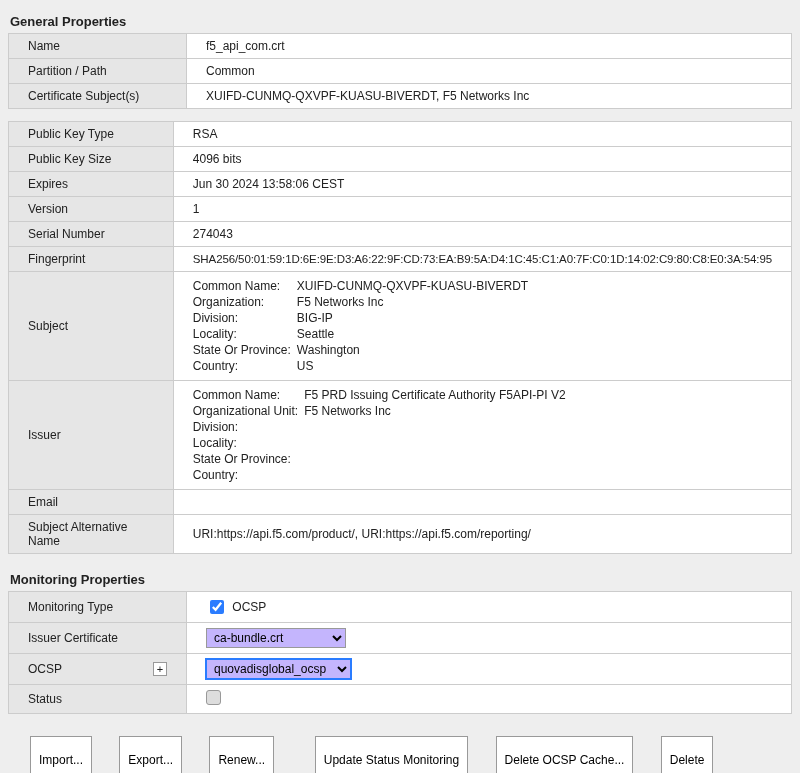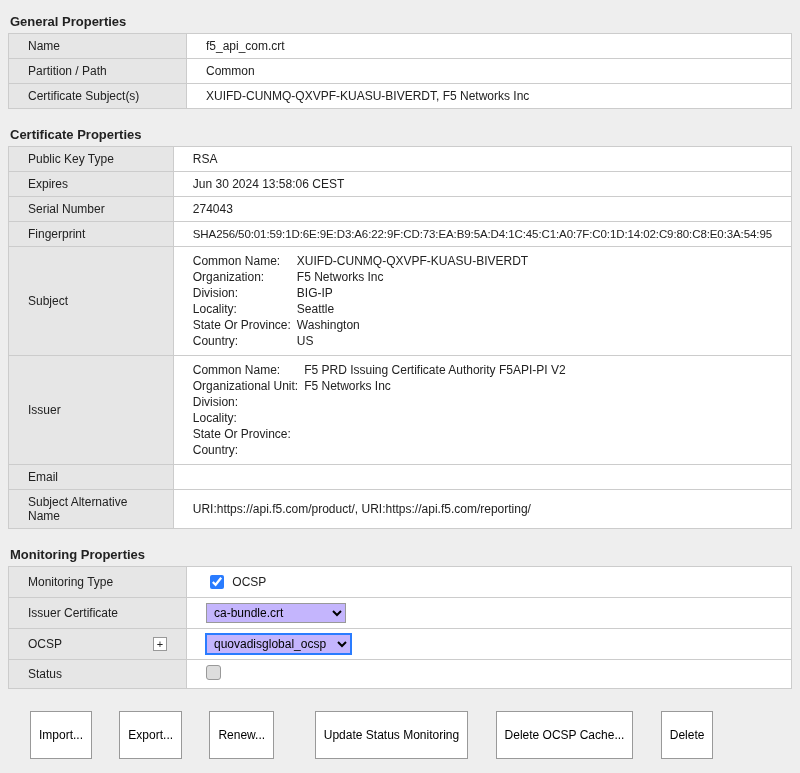--- a/index.html
+++ b/index.html
@@ -115,30 +115,37 @@
     </tr>
     <tr>
       <td class="label">Certificate Subject(s)</td>
       <td class="value">XUIFD-CUNMQ-QXVPF-KUASU-BIVERDT, F5 Networks Inc</td>
     </tr>
   </tbody>
     </table>
 </div>
 
 <div class="section">
-  <div class="section-title">Certificate Properties</div>
   <table class="prop">
     <tbody>
         <tr>
       <td class="label">Public Key Type</td>
       <td class="value">RSA</td>
     </tr>
     <tr>
+      <td class="label">Public Key Size</td>
+      <td class="value">4096 bits</td>
+    </tr>
+    <tr>
       <td class="label">Expires</td>
       <td class="value">Jun 30 2024 13:58:06 CEST</td>
+    </tr>
+    <tr>
+      <td class="label">Version</td>
+      <td class="value">1</td>
     </tr>
     <tr>
       <td class="label">Serial Number</td>
       <td class="value">274043</td>
     </tr>
     <tr>
       <td class="label">Fingerprint</td>
       <td class="value nowrap fprint">SHA256/50:01:59:1D:6E:9E:D3:A6:22:9F:CD:73:EA:B9:5A:D4:1C:45:C1:A0:7F:C0:1D:14:02:C9:80:C8:E0:3A:54:95</td>
     </tr>
     <tr class="multi">

